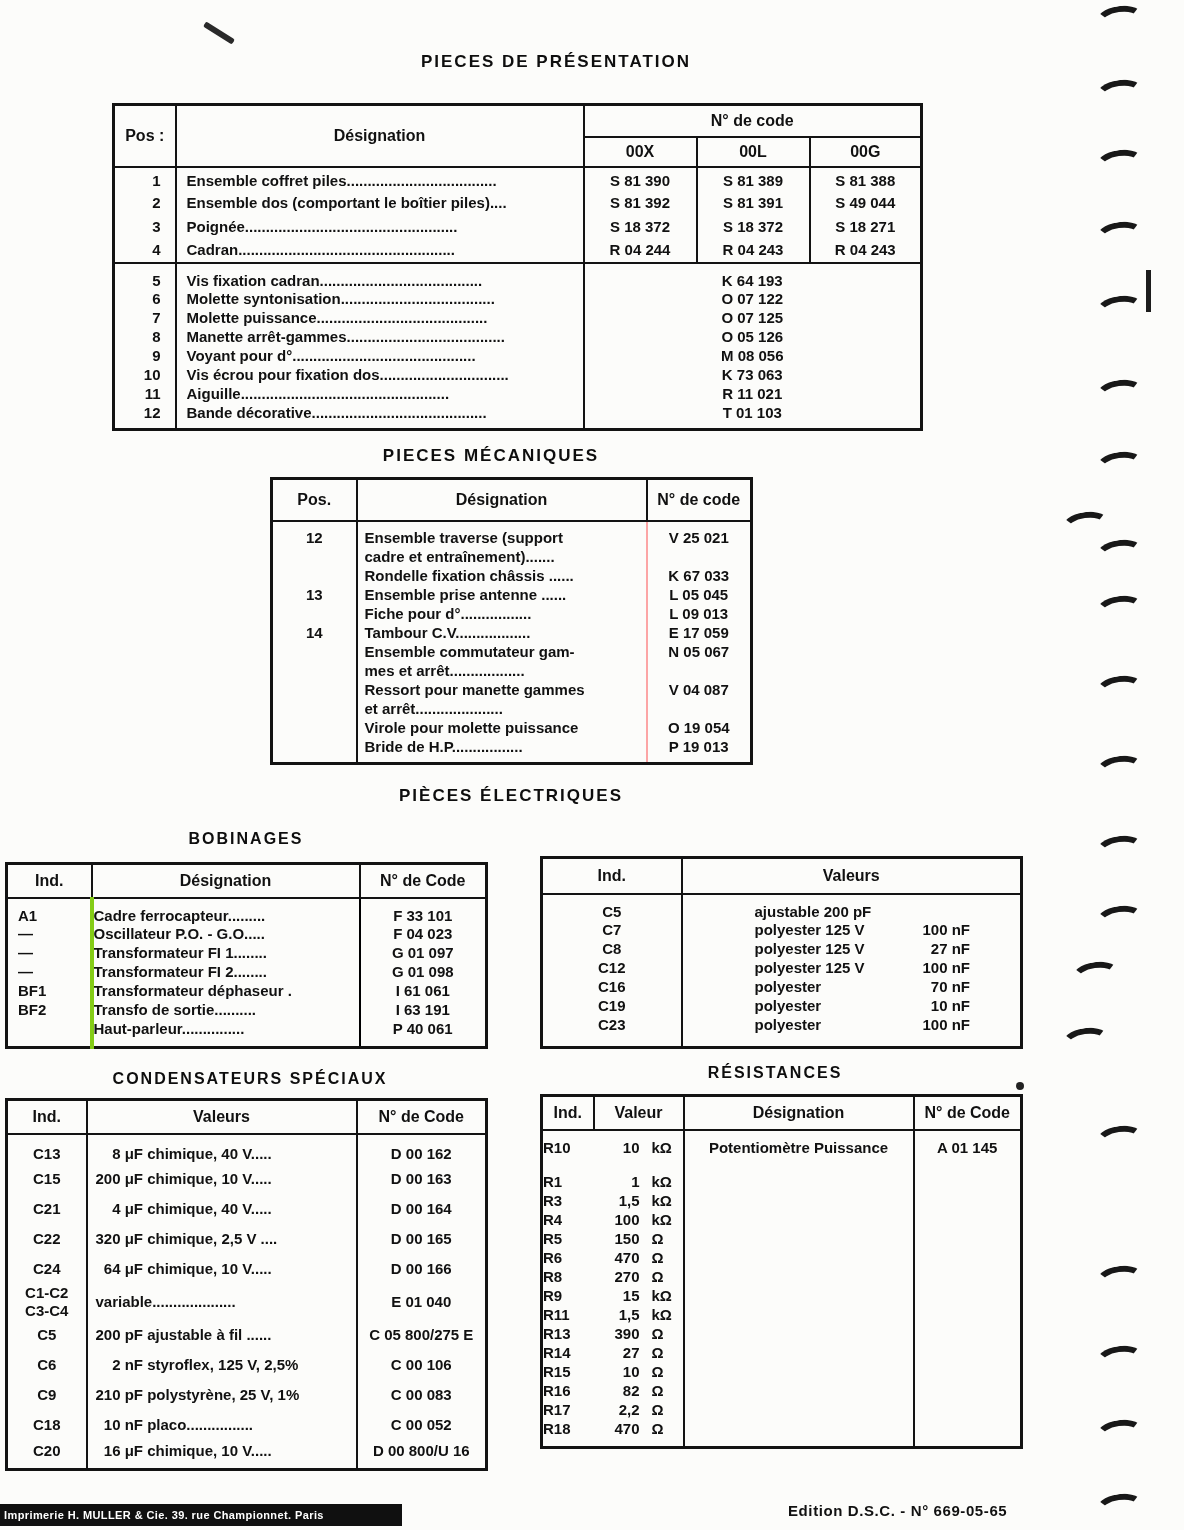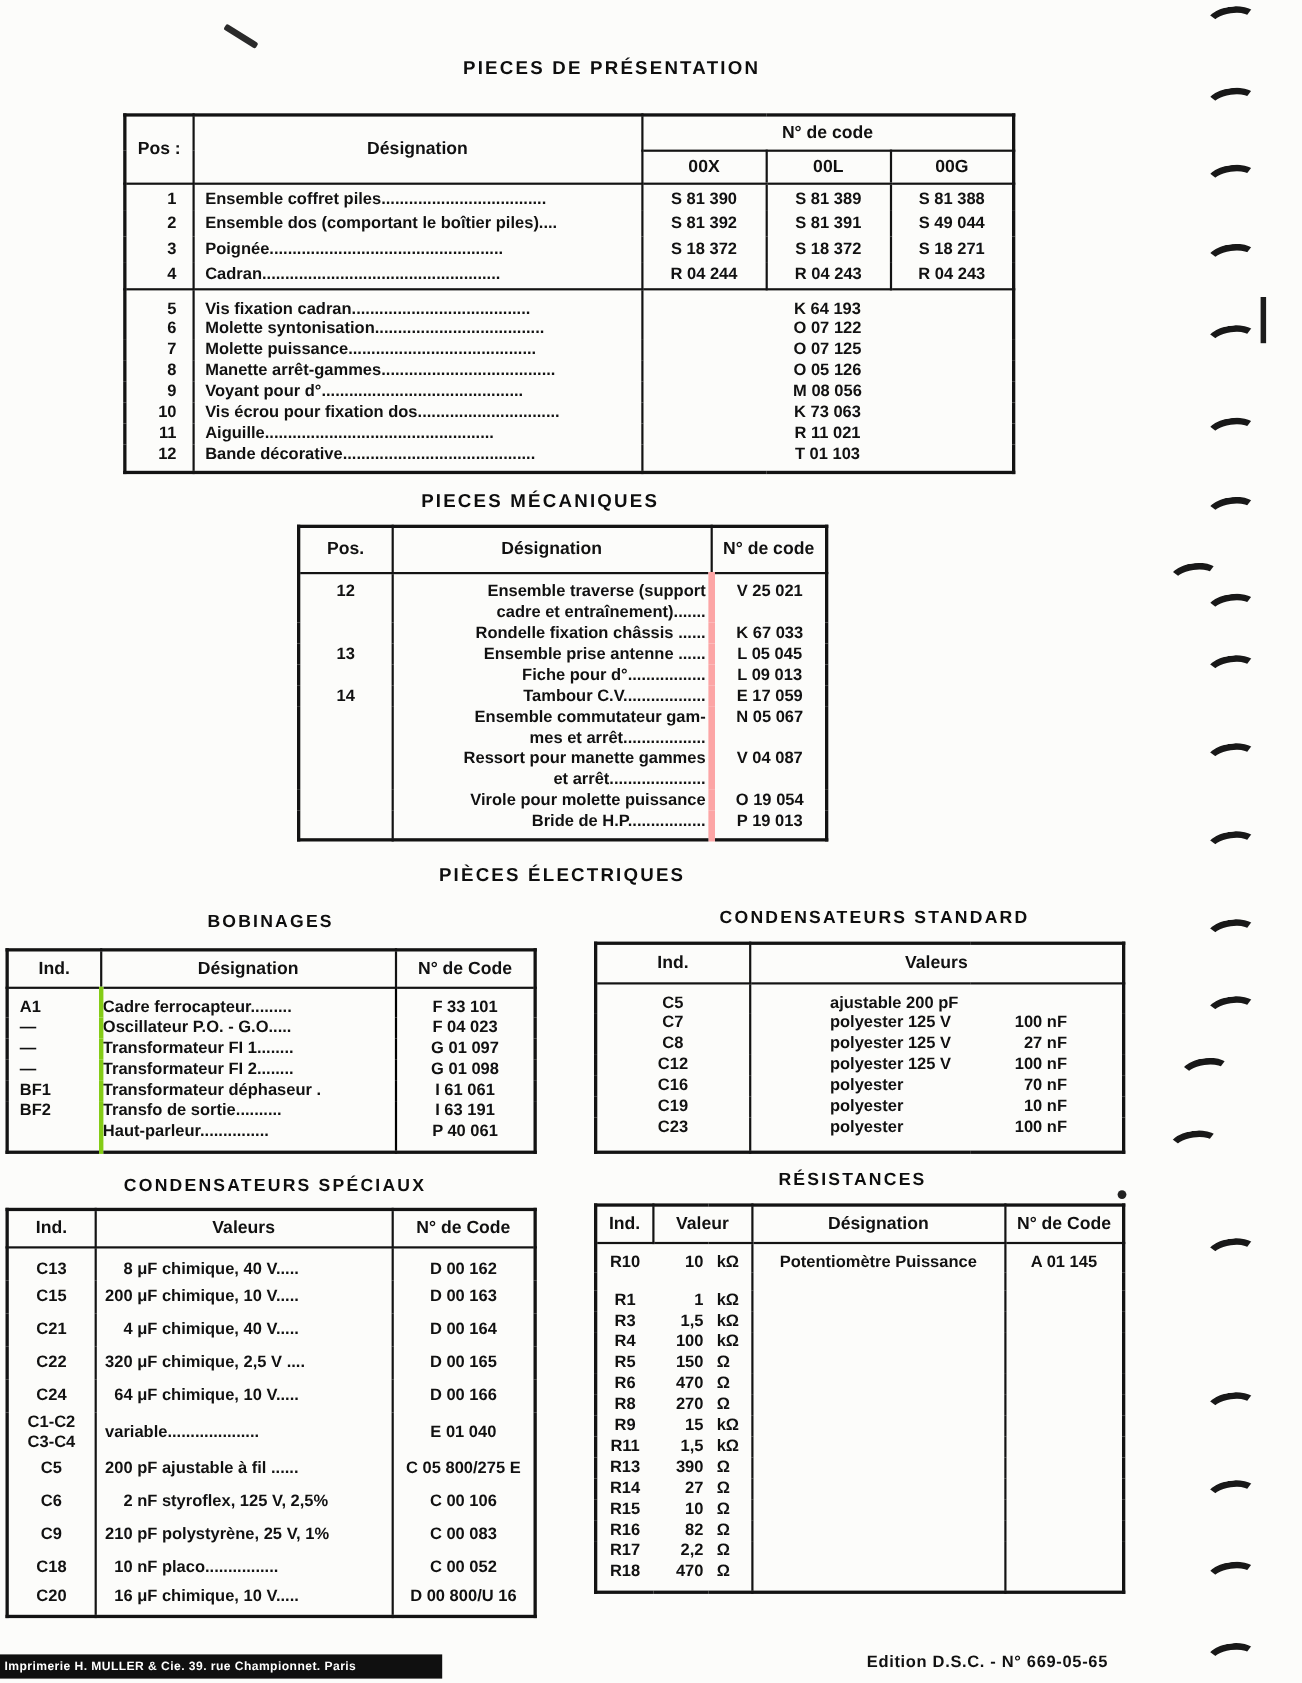--- a/index.html
+++ b/index.html
@@ -41,21 +41,21 @@
   .presentation .multi tr:last-child td { border-bottom:2px solid #131313; }
   .presentation .single tr:first-child td { padding-top:8px; }
   .presentation .single tr:last-child td { padding-bottom:6px; }
 
   
   .mecaniques { left:270px; top:477px; width:480px; }
   .mecaniques th { height:42px; border-bottom:2px solid #131313; }
   .m-pos-h, .m-des-h { border-right:2px solid #131313; }
   .mecaniques td { line-height:19px; vertical-align:top; }
   .m-pos { text-align:center; border-right:2px solid #131313; }
-  .m-des { padding-left:19px; padding-right:2px; border-right:6px solid #fca5a5; white-space:pre-line;text-align:right; }
+  .m-des { padding-left:7px; padding-right:2px; border-right:2px solid #fca5a5; white-space:pre-line; }
   .m-code { text-align:center; vertical-align:middle; }
   .mecaniques tbody tr:first-child td { padding-top:6px; }
   .mecaniques tbody tr:last-child td { padding-bottom:6px; }
 
   
   .bobinages { left:5px; top:862px; width:480px; }
   .bobinages th { height:34px; border-bottom:2px solid #131313; }
   .b-ind-h, .b-des-h { border-right:2px solid #131313; }
   .bobinages td { height:19px; }
   .b-ind { padding-left:10px; border-right:4px solid #84cc16; }
@@ -85,21 +85,21 @@
   .sp-code { text-align:center; }
   .cspe tbody tr:first-child td { padding-top:10px; }
   .cspe tbody tr:last-child td { padding-bottom:6px; }
 
   
   .res { left:540px; top:1094px; width:480px; }
   .res th { height:34px; border-bottom:2px solid #131313; }
   .r-ind-h { border-right:2px solid #131313; }
   .r-des-h, .r-des { border-left:2px solid #131313; border-right:2px solid #131313; }
   .res td { height:19px; }
-  .r-ind { text-align:center; }
+  .r-ind { }
   .r-num { text-align:right; padding-right:4px; }
   .r-unit { padding-left:8px; }
   .r-des { text-align:center; }
   .r-code { text-align:center;margin-top:32px; }
   .res .top td { padding-top:8px; height:22px; }
   .res-gap td { height:16px; }
   .res .main tr:last-child td { padding-bottom:8px; }
 
   
   .footer-left {
@@ -338,21 +338,20 @@
           <td class="b-code">I 63 191</td>
         </tr>
         <tr>
           <td class="b-ind"></td>
           <td class="b-des">Haut-parleur...............</td>
           <td class="b-code">P 40 061</td>
         </tr>
       </tbody>
   </table>
 
-  <div class="title" id="t-cstd">CONDENSATEURS STANDARD</div>
 
   <table class="cstd">
     <colgroup>
         <col style="width:140px">
         <col style="width:200px">
         <col style="width:140px">
       </colgroup>
     <thead>
       <tr>
         <th class="cs-ind-h">Ind.</th>

